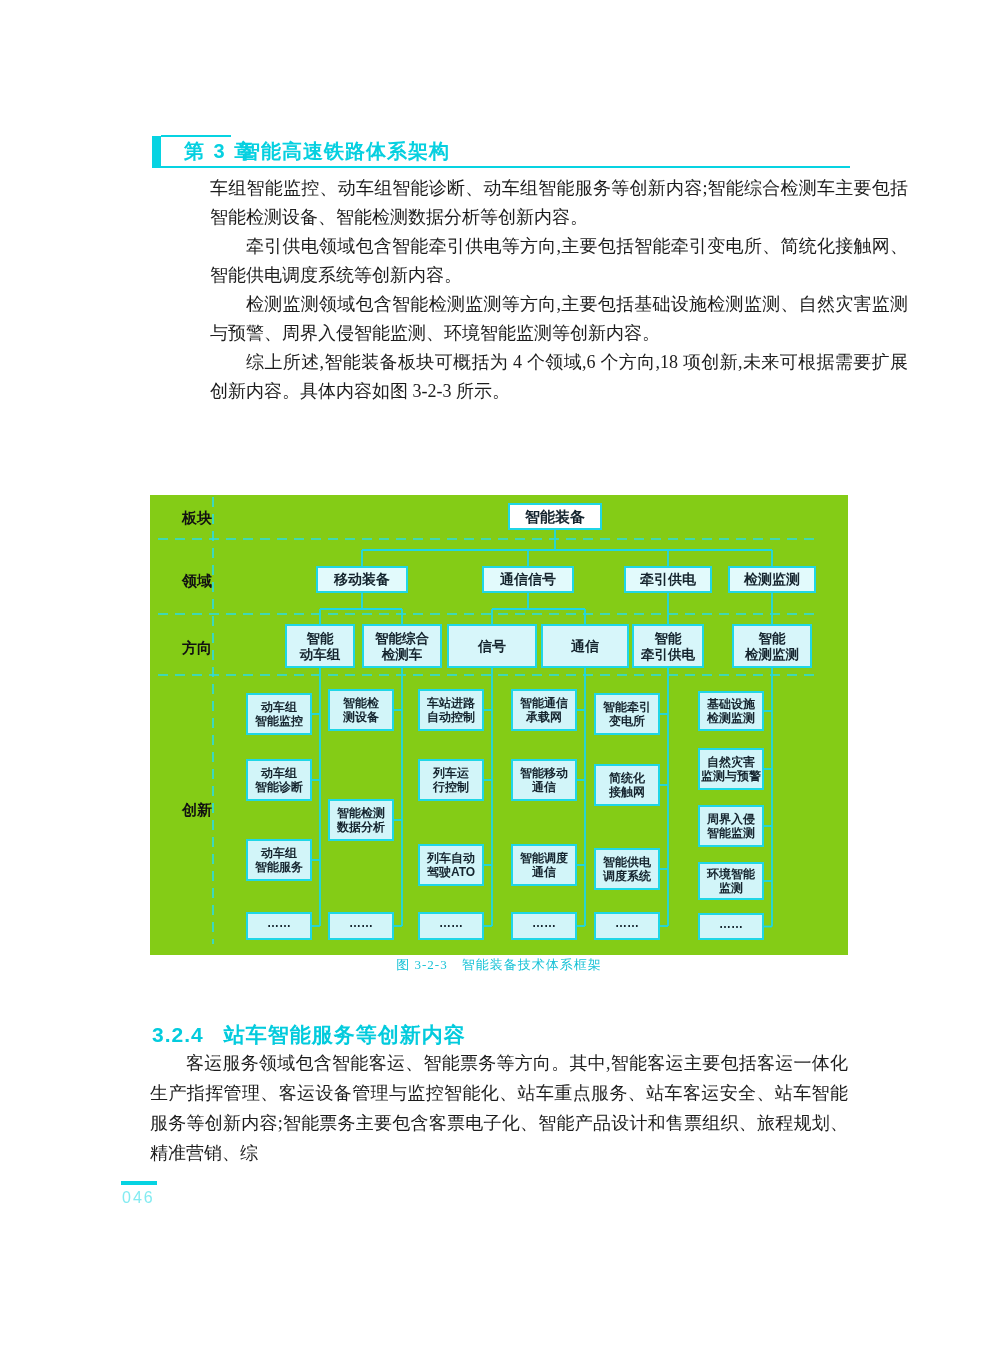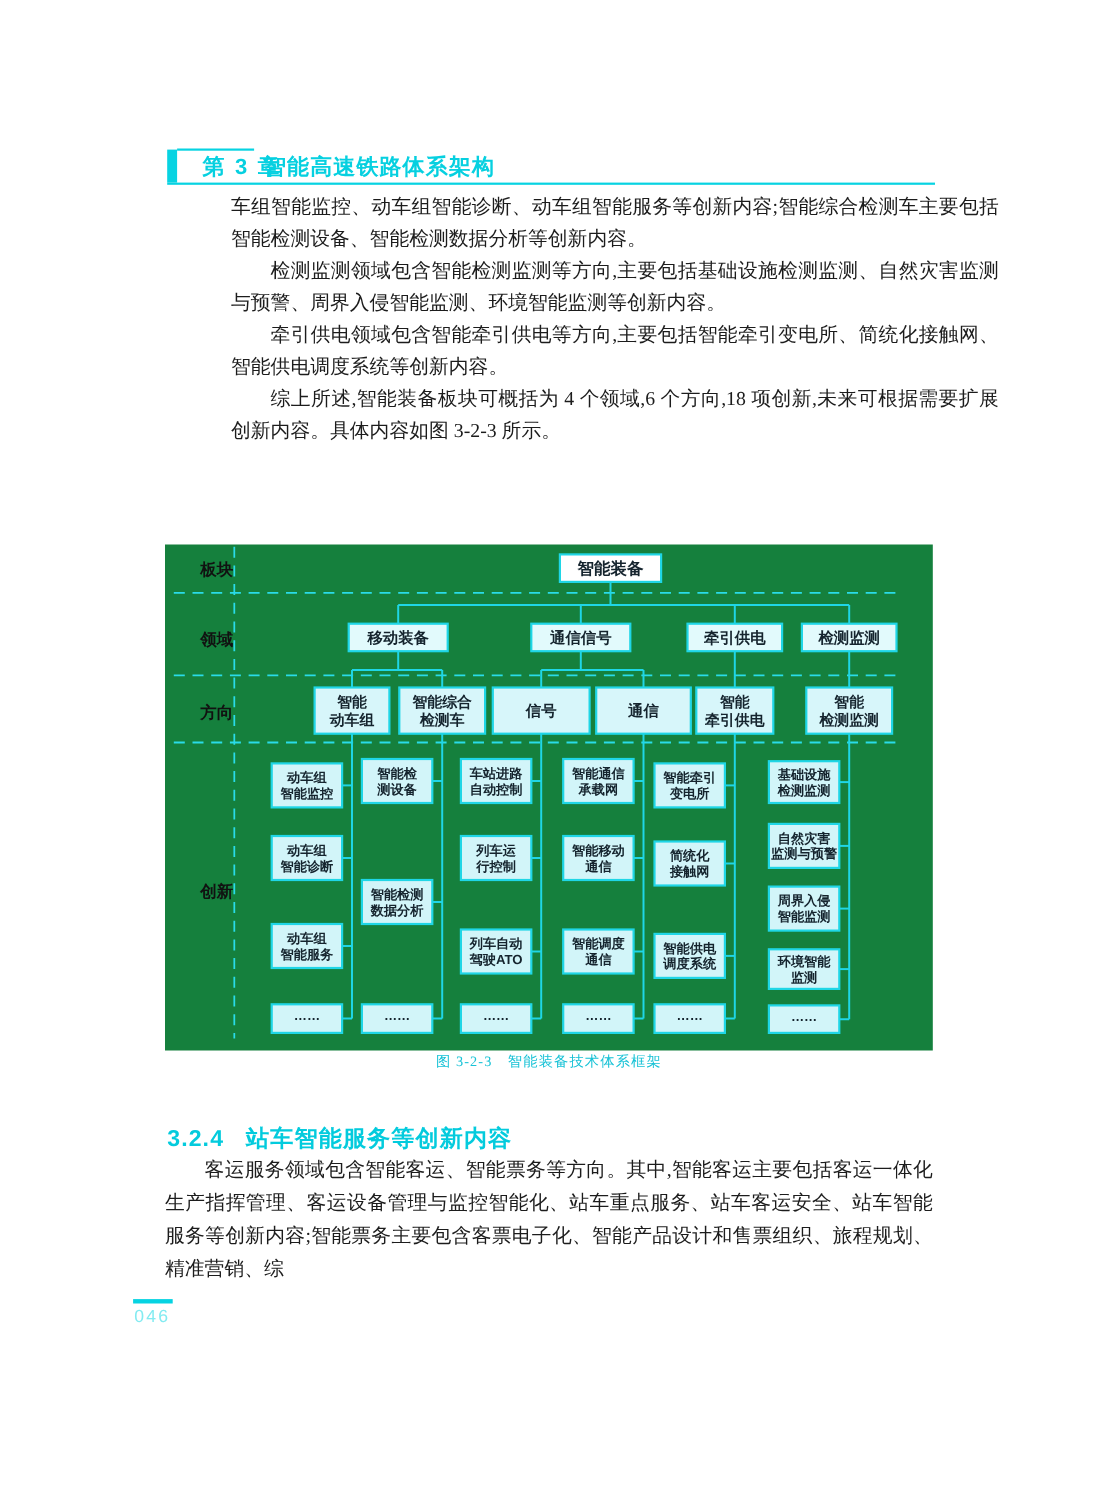--- a/index.html
+++ b/index.html
@@ -28,21 +28,21 @@
     position:absolute;left:164px;top:174px;width:698px;height:322px;
     font-size:18px;line-height:29px;color:#1c1c1c;text-align:justify;overflow:hidden;margin-left:46px;
   }
   .bodycopy2{
     position:absolute;left:150px;top:1048px;width:698px;height:125px;
     font-size:18px;line-height:30px;color:#1c1c1c;text-align:justify;overflow:hidden;
   }
   .bodycopy p,.bodycopy2 p{margin:0;}
   .indent{text-indent:2em;}
   
-  .figure-wrap{position:absolute;left:150px;top:495px;width:698px;height:460px;background:#15803d;}
+  .figure-wrap{position:absolute;left:150px;top:495px;width:698px;height:460px;background:#84cc16;}
   .figure-caption{
     position:absolute;left:150px;top:956px;width:698px;text-align:center;
     font-size:13px;color:#17c2d6;letter-spacing:1px;
   }
   
   .section-heading{
     position:absolute;left:152px;top:1021px;height:28px;white-space:nowrap;
     font-family:"Liberation Sans","DejaVu Sans",sans-serif;
     font-weight:bold;font-size:21px;color:#03cbdd;
   }
@@ -64,22 +64,22 @@
   <div class="chapter-header">
     <div class="chapter-bar"></div>
     <div class="chapter-topline"></div>
     <div class="chapter-underline"></div>
     <span class="chapter-num">第 3 章</span>
     <span class="chapter-title">智能高速铁路体系架构</span>
   </div>
 
   <div class="bodycopy">
     <p>车组智能监控、动车组智能诊断、动车组智能服务等创新内容;智能综合检测车主要包括智能检测设备、智能检测数据分析等创新内容。</p>
+    <p class="indent">牵引供电领域包含智能牵引供电等方向,主要包括智能牵引变电所、简统化接触网、智能供电调度系统等创新内容。</p>
     <p class="indent">检测监测领域包含智能检测监测等方向,主要包括基础设施检测监测、自然灾害监测与预警、周界入侵智能监测、环境智能监测等创新内容。</p>
-    <p class="indent">牵引供电领域包含智能牵引供电等方向,主要包括智能牵引变电所、简统化接触网、智能供电调度系统等创新内容。</p>
     <p class="indent">综上所述,智能装备板块可概括为 4 个领域,6 个方向,18 项创新,未来可根据需要扩展创新内容。具体内容如图 3-2-3 所示。</p>
   </div>
 
   <div class="figure-wrap">
     <svg id="figure-svg" width="690" height="458" viewBox="0 0 690 458">
         <line x1="63" y1="2" x2="63" y2="449" stroke="#2adbe8" stroke-width="1.6" stroke-dasharray="10 7"></line>
         <line x1="8" y1="44" x2="668" y2="44" stroke="#2adbe8" stroke-width="1.6" stroke-dasharray="10 7"></line>
         <line x1="8" y1="119" x2="668" y2="119" stroke="#2adbe8" stroke-width="1.6" stroke-dasharray="10 7"></line>
         <line x1="8" y1="180" x2="668" y2="180" stroke="#2adbe8" stroke-width="1.6" stroke-dasharray="10 7"></line>
         <text x="47" y="28" text-anchor="middle" fill="#111111" font-family="&quot;Liberation Sans&quot;,&quot;DejaVu Sans&quot;,sans-serif" font-weight="bold" font-size="15">板块</text>

